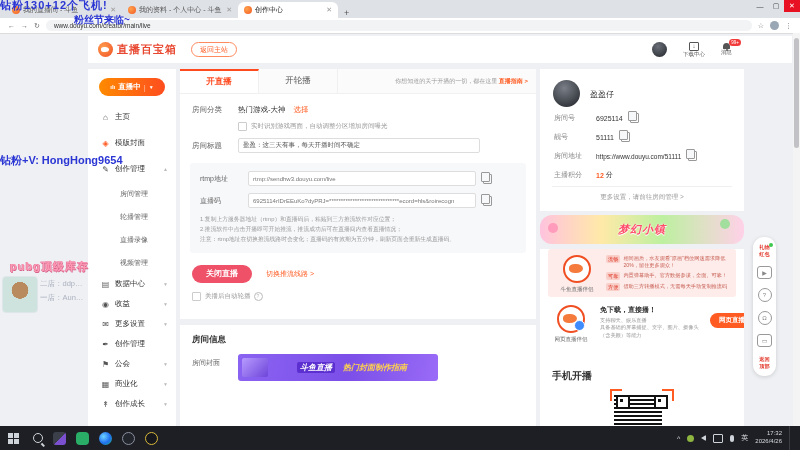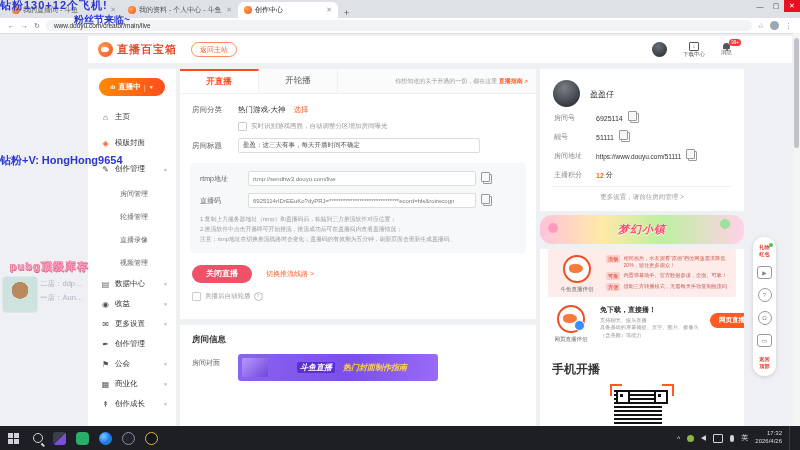--- a/index.html
+++ b/index.html
@@ -114,21 +114,21 @@
   .feat{display:flex;gap:3px;font-size:5.2px;line-height:1.35;}
   .ftag{background:#f9cfc9;color:#e03a2a;border-radius:2px;padding:0 2px;height:8px;line-height:8px;flex:0 0 auto;font-size:5.2px;}
   .fdesc{color:#c96055;}
   .webrow{margin:8px 8px 0;display:flex;gap:6px;align-items:flex-start;}
   .weblogo{position:relative;}
   .bluedot{position:absolute;right:-2px;bottom:0;width:9px;height:9px;border-radius:50%;background:#3f8cff;border:1px solid #fff;}
   .webtexts{flex:1;}
   .webtitle{font-size:7px;font-weight:bold;color:#333;margin-bottom:2px;}
   .webdesc{font-size:5.2px;color:#999;line-height:1.4;width:104px;}
   .webbtn{background:#ff5b22;color:#fff;font-size:6.5px;border-radius:9px;padding:3px 9px;margin-top:8px;flex:0 0 auto;font-weight:bold;}
-  .phonehead{font-size:12px;font-weight:bold;color:#333;margin:18px 12px 6px;}
+  .phonehead{font-size:10px;font-weight:bold;color:#333;margin:26px 12px 6px;}
   .qrwrap{width:56px;height:56px;margin:2px auto 0;position:relative;padding:4px;}
   .qr{width:48px;height:48px;background:
       repeating-linear-gradient(0deg,#111 0 2px,#fff 2px 4px),
       repeating-linear-gradient(90deg,#111 0 2px,rgba(255,255,255,.85) 2px 4px);}
   .qr .fp{position:absolute;width:10px;height:10px;border:2.5px solid #111;background:#fff;}
   .qr .fp:after{content:"";position:absolute;left:2px;top:2px;width:3px;height:3px;background:#111;}
   .corner{position:absolute;width:10px;height:10px;border:2px solid #ff5b22;}
   .c-tl{left:0;top:0;border-right:none;border-bottom:none;}
   .c-tr{right:0;top:0;border-left:none;border-bottom:none;}
   

